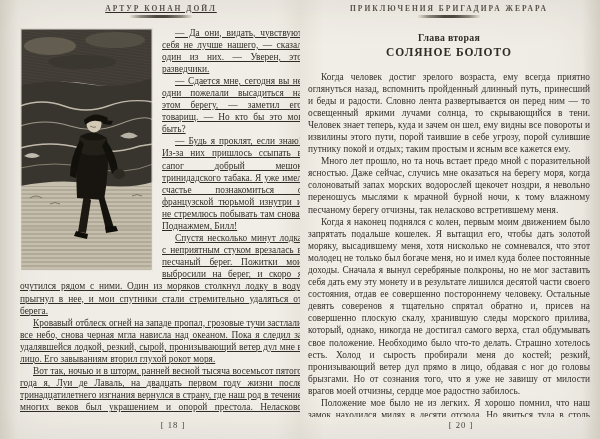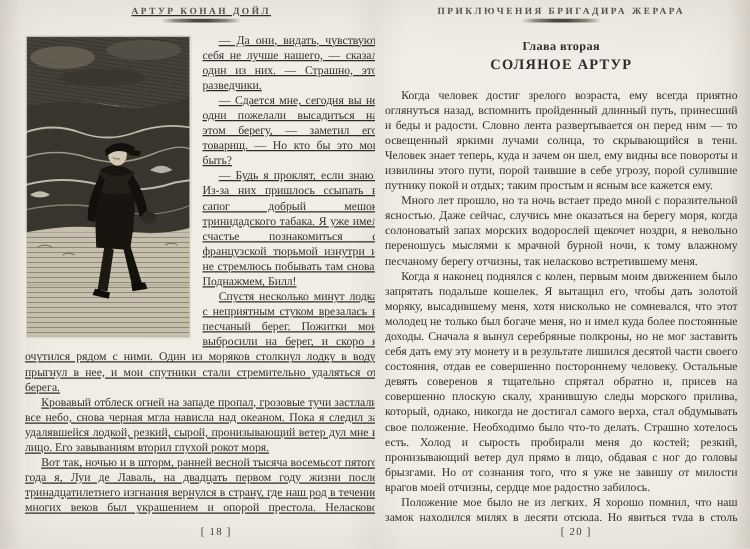--- a/index.html
+++ b/index.html
@@ -118,40 +118,40 @@
               <ellipse cx="74" cy="96" rx="7.5" ry="8.5" fill="#d3c9b4"></ellipse>
               <path d="M64,92 Q74,82 88,90 L86,96 Q74,89 65,97 Z" fill="#14110c"></path>
               <path d="M84,92 L93,93 L91,97 L83,96 Z" fill="#14110c"></path>
               <path d="M70,98 q3,2 6,1" stroke="#6e6450" stroke-width="0.8" fill="none"></path>
             </g>
 
             <rect x="0" y="0" width="133" height="243" fill="none" stroke="#efece4" stroke-width="3" opacity="0.9"></rect>
             <rect x="1.5" y="1.5" width="130" height="240" fill="none" stroke="#8a8374" stroke-width="0.6" opacity="0.35"></rect>
           </svg>
         </div>
-        <p>— Да они, видать, чувствуют себя не лучше нашего, — сказал один из них. — Страшно, это разведчики.</p>
+        <p>— Да они, видать, чувствуют себя не лучше нашего, — сказал один из них. — Уверен, это разведчики.</p>
         <p>— Сдается мне, сегодня вы не одни пожелали высадиться на этом берегу, — заметил его товарищ. — Но кто бы это мог быть?</p>
         <p>— Будь я проклят, если знаю! Из-за них пришлось ссыпать в сапог добрый мешок тринидадского табака. Я уже имел счастье познакомиться с французской тюрьмой изнутри и не стремлюсь побывать там снова. Поднажмем, Билл!</p>
         <p>Спустя несколько минут лодка с неприятным стуком врезалась в песчаный берег. Пожитки мои выбросили на берег, и скоро я очутился рядом с ними. Один из моряков столкнул лодку в воду, прыгнул в нее, и мои спутники стали стремительно удаляться от берега.</p>
         <p>Кровавый отблеск огней на западе пропал, грозовые тучи застлали все небо, снова черная мгла нависла над океаном. Пока я следил за удалявшейся лодкой, резкий, сырой, пронизывающий ветер дул мне в лицо. Его завываниям вторил глухой рокот моря.</p>
         <p>Вот так, ночью и в шторм, ранней весной тысяча восемьсот пятого года я, Луи де Лаваль, на двадцать первом году жизни после тринадцатилетнего изгнания вернулся в страну, где наш род в течение многих веков был украшением и опорой престола. Неласково обошлась с нами Франция: за верную службу она отплатила оскорблениями, изгнанием и конфискацией имущества. Но все было забыто, когда я, единственный оставшийся в живых из рода де Лаваль, опустился на колени на священной для меня родной земле, прильнул губами к влажному гравию и мне в лицо ударил резкий запах водорослей.</p>
       </div>
 
       <div class="page-number">[ 18 ]</div>
     </div>
   </div>
 
   <div class="page page--right">
     <div class="page-inner">
       <div class="running-head">ПРИКЛЮЧЕНИЯ БРИГАДИРА ЖЕРАРА</div>
       <div class="head-rule"></div>
 
       <div class="chapter-block">
         <div class="chapter-number">Глава вторая</div>
-        <div class="chapter-title">СОЛЯНОЕ АРТУР</div>
+        <div class="chapter-title">СОЛЯНОЕ БОЛОТО</div>
       </div>
 
       <div class="textcol bodytext" style="height:346px;">
         <p>Когда человек достиг зрелого возраста, ему всегда приятно оглянуться назад, вспомнить пройденный длинный путь, принесший и беды и радости. Словно лента развертывается он перед ним — то освещенный яркими лучами солнца, то скрывающийся в тени. Человек знает теперь, куда и зачем он шел, ему видны все повороты и извилины этого пути, порой таившие в себе угрозу, порой сулившие путнику покой и отдых; таким простым и ясным все кажется ему.</p>
         <p>Много лет прошло, но та ночь встает предо мной с поразительной ясностью. Даже сейчас, случись мне оказаться на берегу моря, когда солоноватый запах морских водорослей щекочет ноздри, я невольно переношусь мыслями к мрачной бурной ночи, к тому влажному песчаному берегу отчизны, так неласково встретившему меня.</p>
         <p>Когда я наконец поднялся с колен, первым моим движением было запрятать подальше кошелек. Я вытащил его, чтобы дать золотой моряку, высадившему меня, хотя нисколько не сомневался, что этот молодец не только был богаче меня, но и имел куда более постоянные доходы. Сначала я вынул серебряные полкроны, но не мог заставить себя дать ему эту монету и в результате лишился десятой части своего состояния, отдав ее совершенно постороннему человеку. Остальные девять соверенов я тщательно спрятал обратно и, присев на совершенно плоскую скалу, хранившую следы морского прилива, который, однако, никогда не достигал самого верха, стал обдумывать свое положение. Необходимо было что-то делать. Страшно хотелось есть. Холод и сырость пробирали меня до костей; резкий, пронизывающий ветер дул прямо в лицо, обдавая с ног до головы брызгами. Но от сознания того, что я уже не завишу от милости врагов моей отчизны, сердце мое радостно забилось.</p>
         <p>Положение мое было не из легких. Я хорошо помнил, что наш замок находился милях в десяти отсюда. Но явиться туда в столь поздний час растрепанным, в мокром и грязном платье! Нет, против этого восставала вся моя гордость. Я представил себе пренебрежительные лица дядюшкиных слуг при виде оборванного</p>
       </div>
 
       <div class="page-number">[ 20 ]</div>

